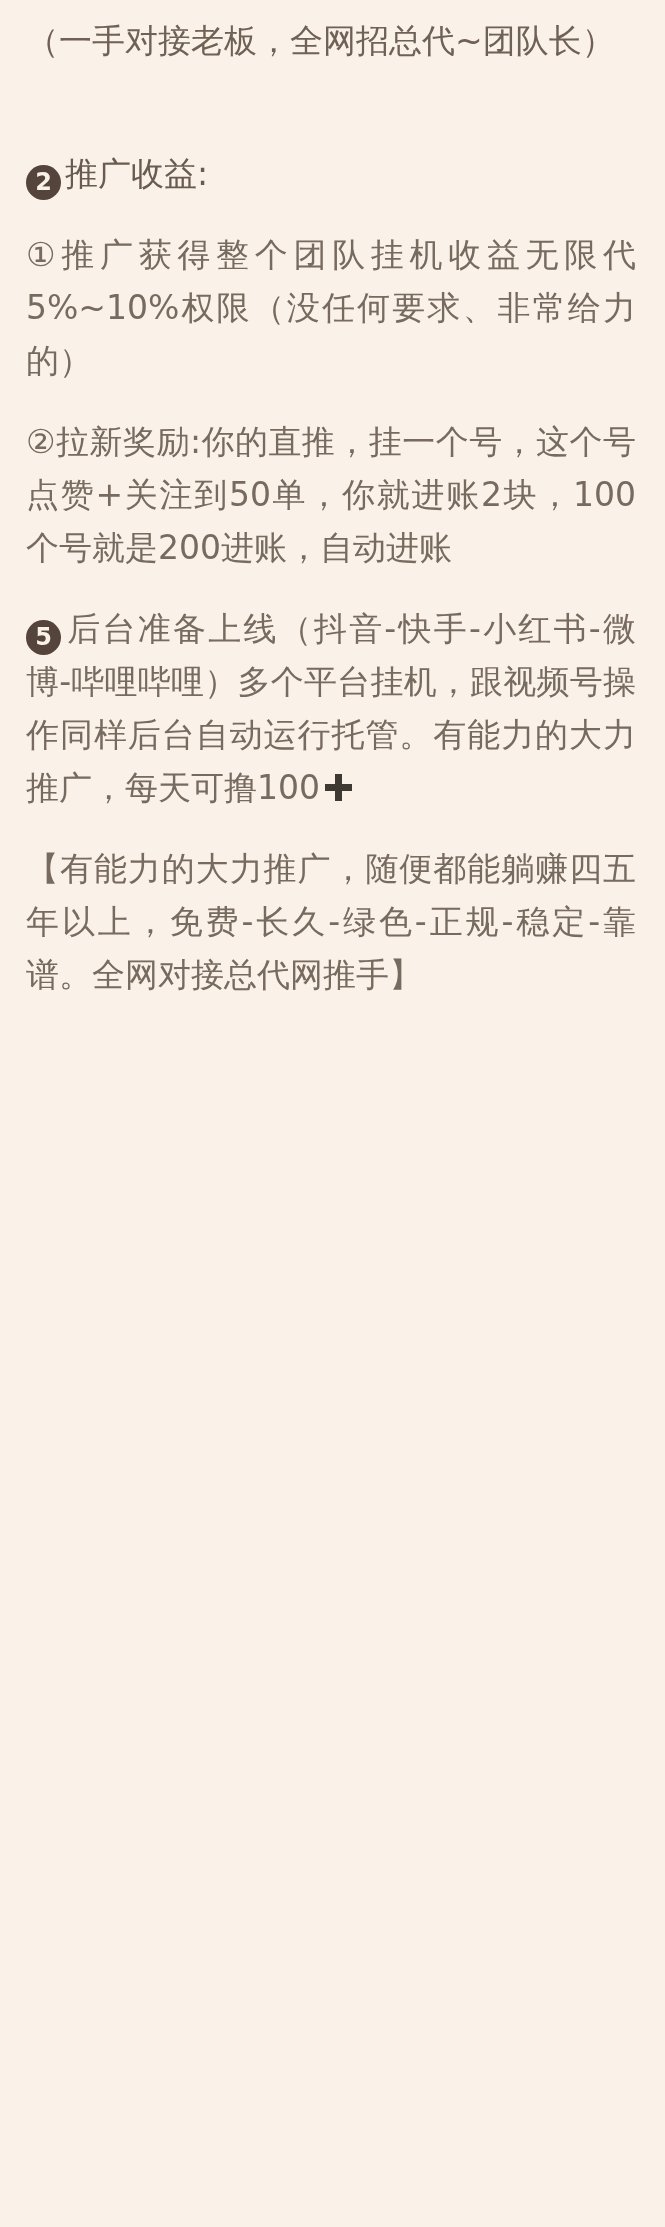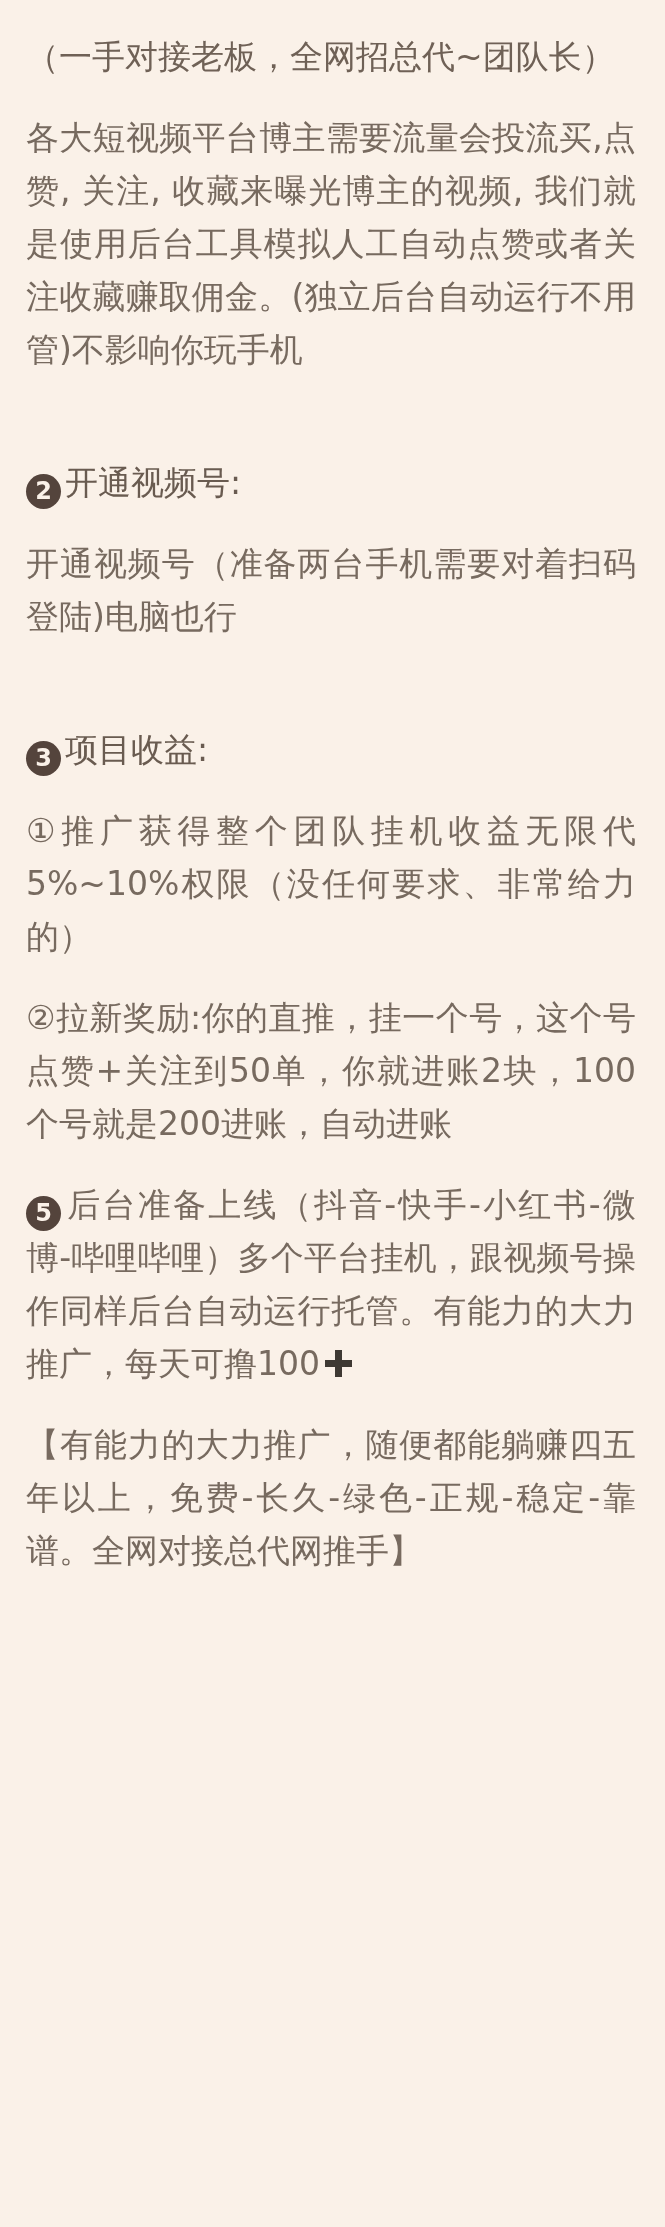--- a/index.html
+++ b/index.html
@@ -7,21 +7,21 @@
     width: 665px;
     height: 2227px;
     background: #faf1e8;
     font-family: "DejaVu Sans", sans-serif;
     overflow: hidden;
   }
   .page {
     box-sizing: border-box;
     width: 661px;
     height: 2227px;
-    padding: 30px 25px 0 26px;
+    padding: 14px 25px 0 26px;
   }
   .line {
     margin: 0;
     font-size: 33px;
     line-height: 53px;
     color: #776a5f;
   }
   .header-line { color: #6f6156; }
   .heading {
     margin: 80px 0 0 0;
@@ -75,26 +75,23 @@
     background: #3e3933;
   }
 </style>
 </head>
 <body>
 
 <div class="page">
 
   <p class="line header-line">（一手对接老板，全网招总代~团队长）</p>
 
-  <p class="para">各大短视频平台博主需要流量会投流买,点赞, 关注, 收藏来曝光博主的视频, 我们就是使用后台工具模拟人工自动点赞或者关注收藏赚取佣金。(独立后台自动运行不用管)不影响你玩手机</p>
 
-  <p class="heading"><span class="badge">2</span><span>开通视频号:</span></p>
-  <p class="para">开通视频号（准备两台手机需要对着扫码登陆)电脑也行</p>
+  <p class="heading"><span class="badge">2</span><span>推广收益:</span></p>
 
-  <p class="heading"><span class="badge">3</span><span>项目收益:</span></p>
 
   <p class="para">①推广获得整个团队挂机收益无限代5%~10%权限（没任何要求、非常给力的）</p>
   <p class="para standalone">②拉新奖励:你的直推，挂一个号，这个号点赞+关注到50单，你就进账2块，100个号就是200进账，自动进账</p>
 
   <p class="para standalone"><span class="badge">5</span><span>后台准备上线（抖音-快手-小红书-微博-哔哩哔哩）多个平台挂机，跟视频号操作同样后台自动运行托管。有能力的大力推广，每天可撸100</span><span class="plus-icon"></span></p>
 
   <p class="para standalone">【有能力的大力推广，随便都能躺赚四五年以上，免费-长久-绿色-正规-稳定-靠谱。全网对接总代网推手】</p>
 
 </div>
 

